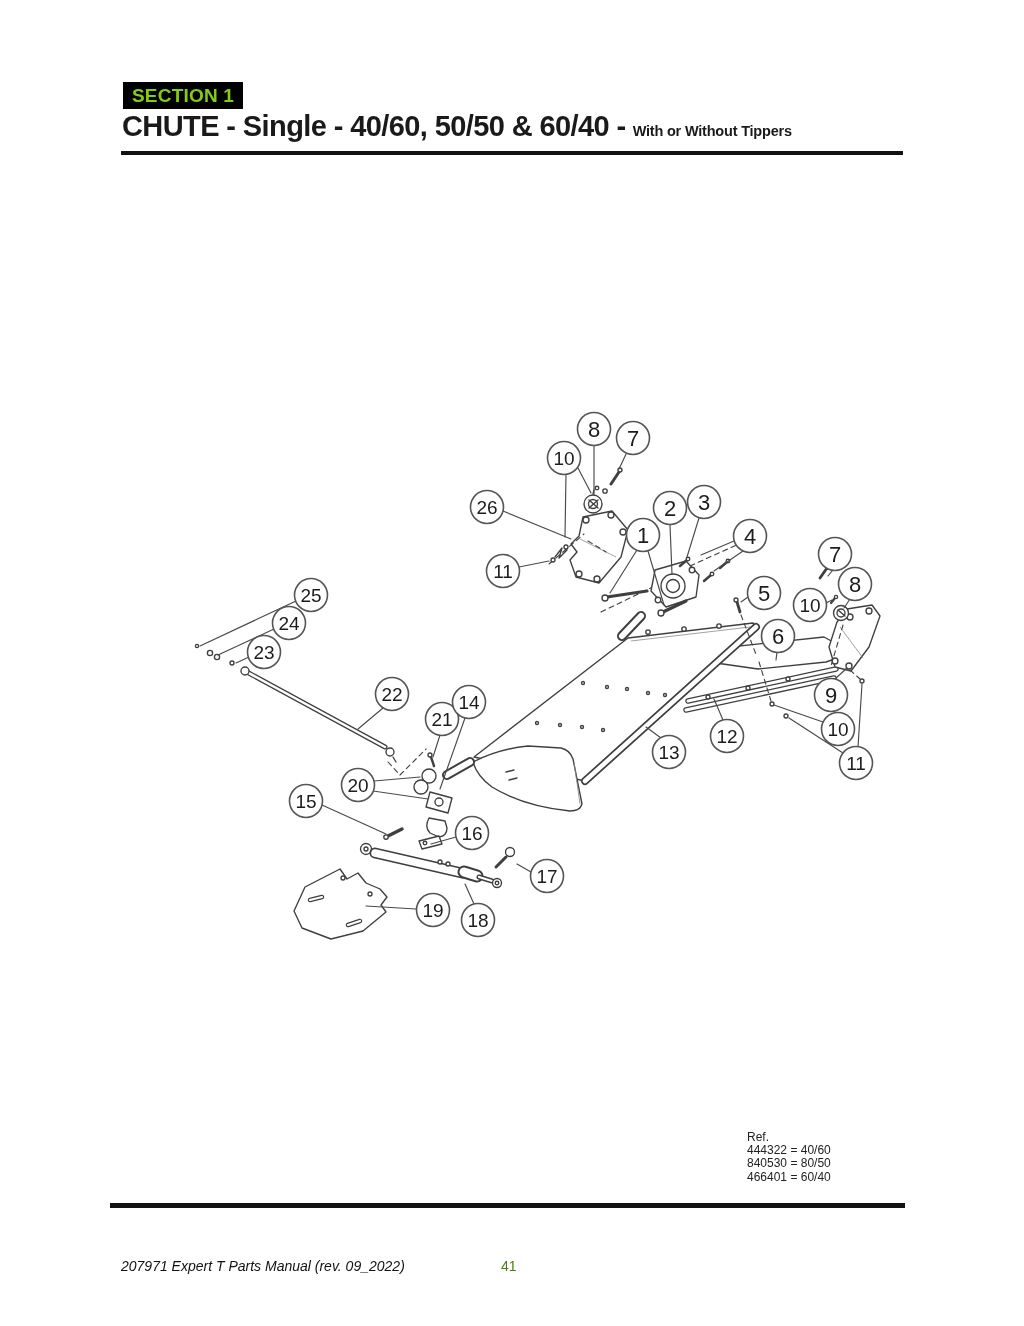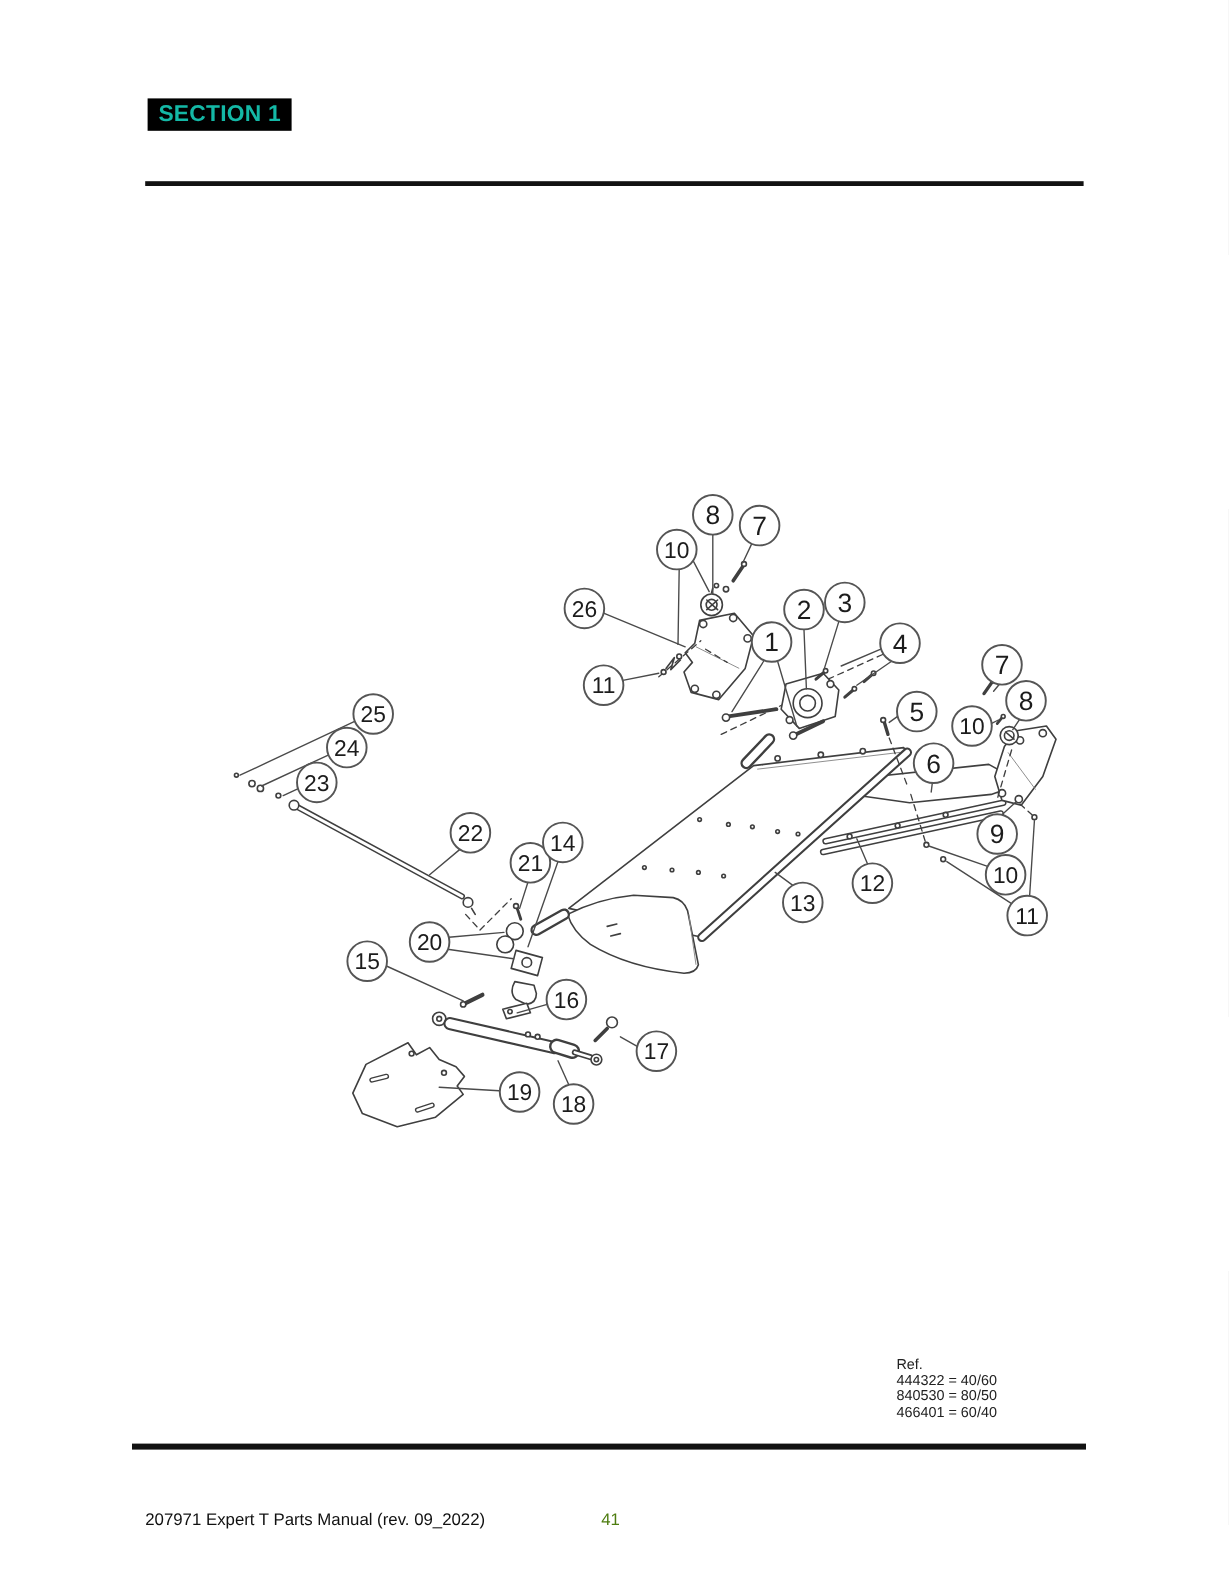--- a/index.html
+++ b/index.html
@@ -1,48 +1,52 @@
 <!DOCTYPE html>
 <html><head>
 <meta charset="utf-8">
 <style>
   html,body{margin:0;padding:0;background:#e8e8e8;}
   .page{position:relative;width:1024px;height:1326px;background:#ffffff;
         font-family:"Liberation Sans",sans-serif;color:#1a1a1a;overflow:hidden;margin:0 auto;}
   
-  .badge{position:absolute;left:123px;top:82px;background:#000;color:#14b8a6;
+  .badge{position:absolute;left:123px;top:82px;background:#000;color:#84cc16;
          font-weight:bold;font-size:19px;line-height:27px;padding:0 9px;letter-spacing:0.2px;}
   .titlebar{position:absolute;left:122px;top:110px;white-space:nowrap;display:flex;align-items:baseline;}
   .title-main{font-size:29px;font-weight:bold;letter-spacing:-0.6px;}
   .title-sub{font-size:14.5px;font-weight:bold;margin-left:7px;letter-spacing:-0.2px;}
   .rule-top{position:absolute;left:121px;top:151px;width:782px;height:4px;background:#121212;}
   .rule-bottom{position:absolute;left:110px;top:1203px;width:795px;height:5px;background:#121212;}
   
   .refblock{position:absolute;left:747px;top:1131px;font-size:12px;line-height:13.2px;color:#222;}
   
-  .footer-left{position:absolute;left:121px;top:1258px;font-size:14px;color:#111;}
+  .footer-left{position:absolute;left:121px;top:1258px;font-size:14px;color:#111;font-style:italic;}
   .footer-page{position:absolute;left:501px;top:1258px;font-size:14px;color:#4d7c0f;}
   
   svg.diagram{position:absolute;left:0;top:0;}
   .ln{stroke:#3f3f3f;fill:none;stroke-width:1.35;stroke-linecap:round;stroke-linejoin:round;}
   .fw{fill:#ffffff;stroke:#3f3f3f;stroke-width:1.35;stroke-linejoin:round;}
   .thin{stroke:#8a8a8a;stroke-width:0.8;fill:none;}
   .dash{stroke:#3f3f3f;stroke-width:1.1;fill:none;stroke-dasharray:5 4;stroke-linecap:round;}
   .tube-o{stroke:#3f3f3f;fill:none;stroke-linecap:round;}
   .tube-i{stroke:#ffffff;fill:none;stroke-linecap:round;}
   .callout-circle{fill:#ffffff;stroke:#555;stroke-width:1.6;}
   .callout-text{fill:#1c1c1c;font-family:"Liberation Sans",sans-serif;}
   .leader{stroke:#4a4a4a;stroke-width:1.15;fill:none;stroke-linecap:round;}
 </style>
 </head>
 <body>
 
 <div class="page">
 
   <div class="badge">SECTION 1</div>
+  <div class="titlebar">
+    <span class="title-main">CHUTE - Single - 40/60, 50/50 &amp; 60/40 -</span>
+    <span class="title-sub">With or Without Tippers</span>
+  </div>
   <div class="rule-top"></div>
 
   <svg class="diagram" width="1024" height="1326" viewBox="0 0 1024 1326">
 
     <g>
       <path class="fw" d="M702,650 L824,637 L844,648 Q849,652 843,656 L826,662 L758,669 L702,661 Z"></path>
     </g>
 
     <g>
       <line class="tube-o" stroke-width="5.5" x1="688" y1="701" x2="836" y2="669"></line>

